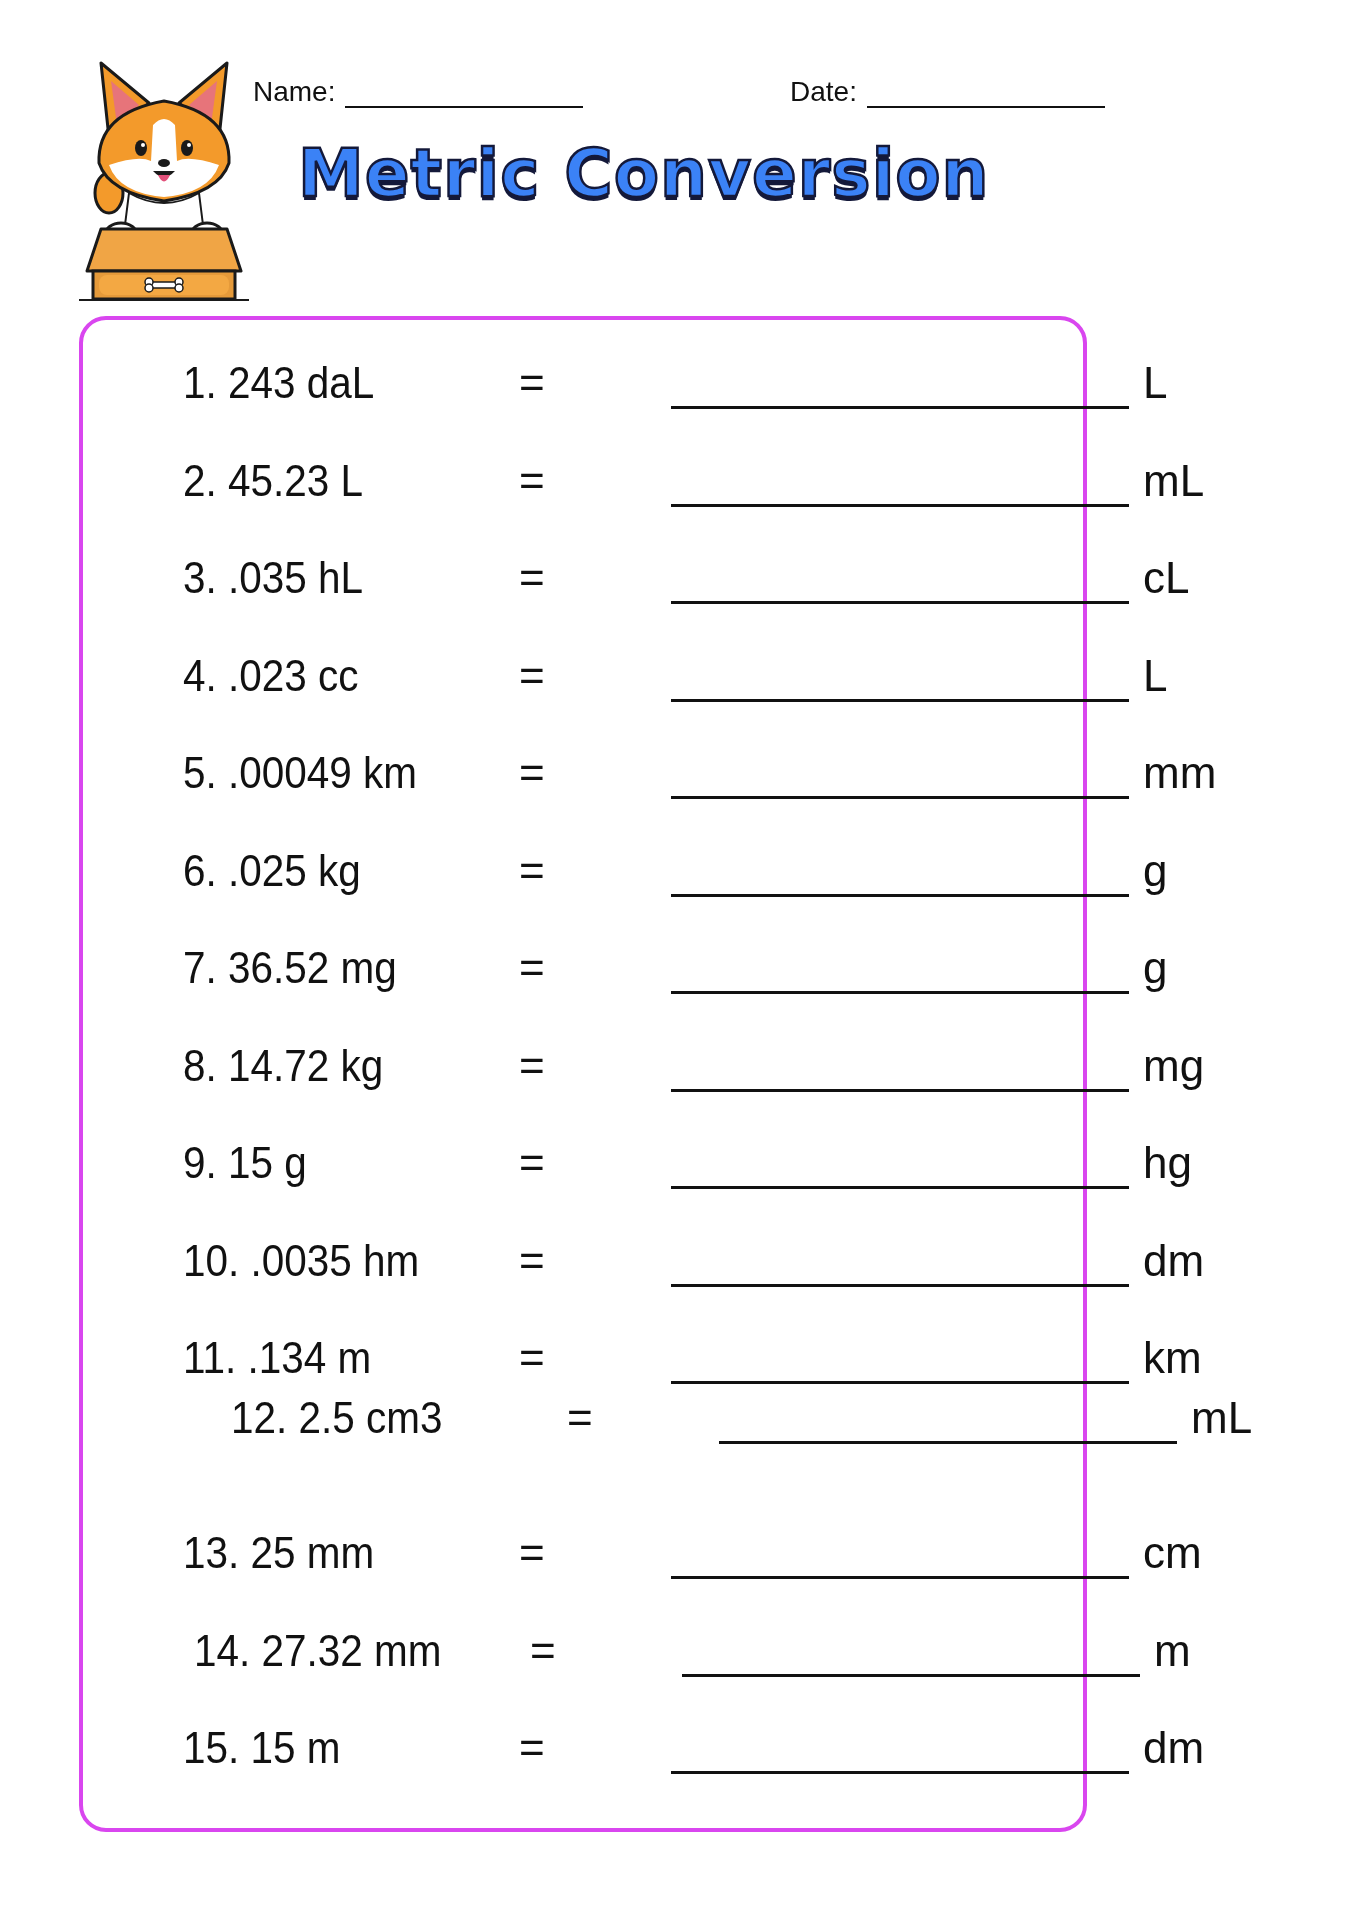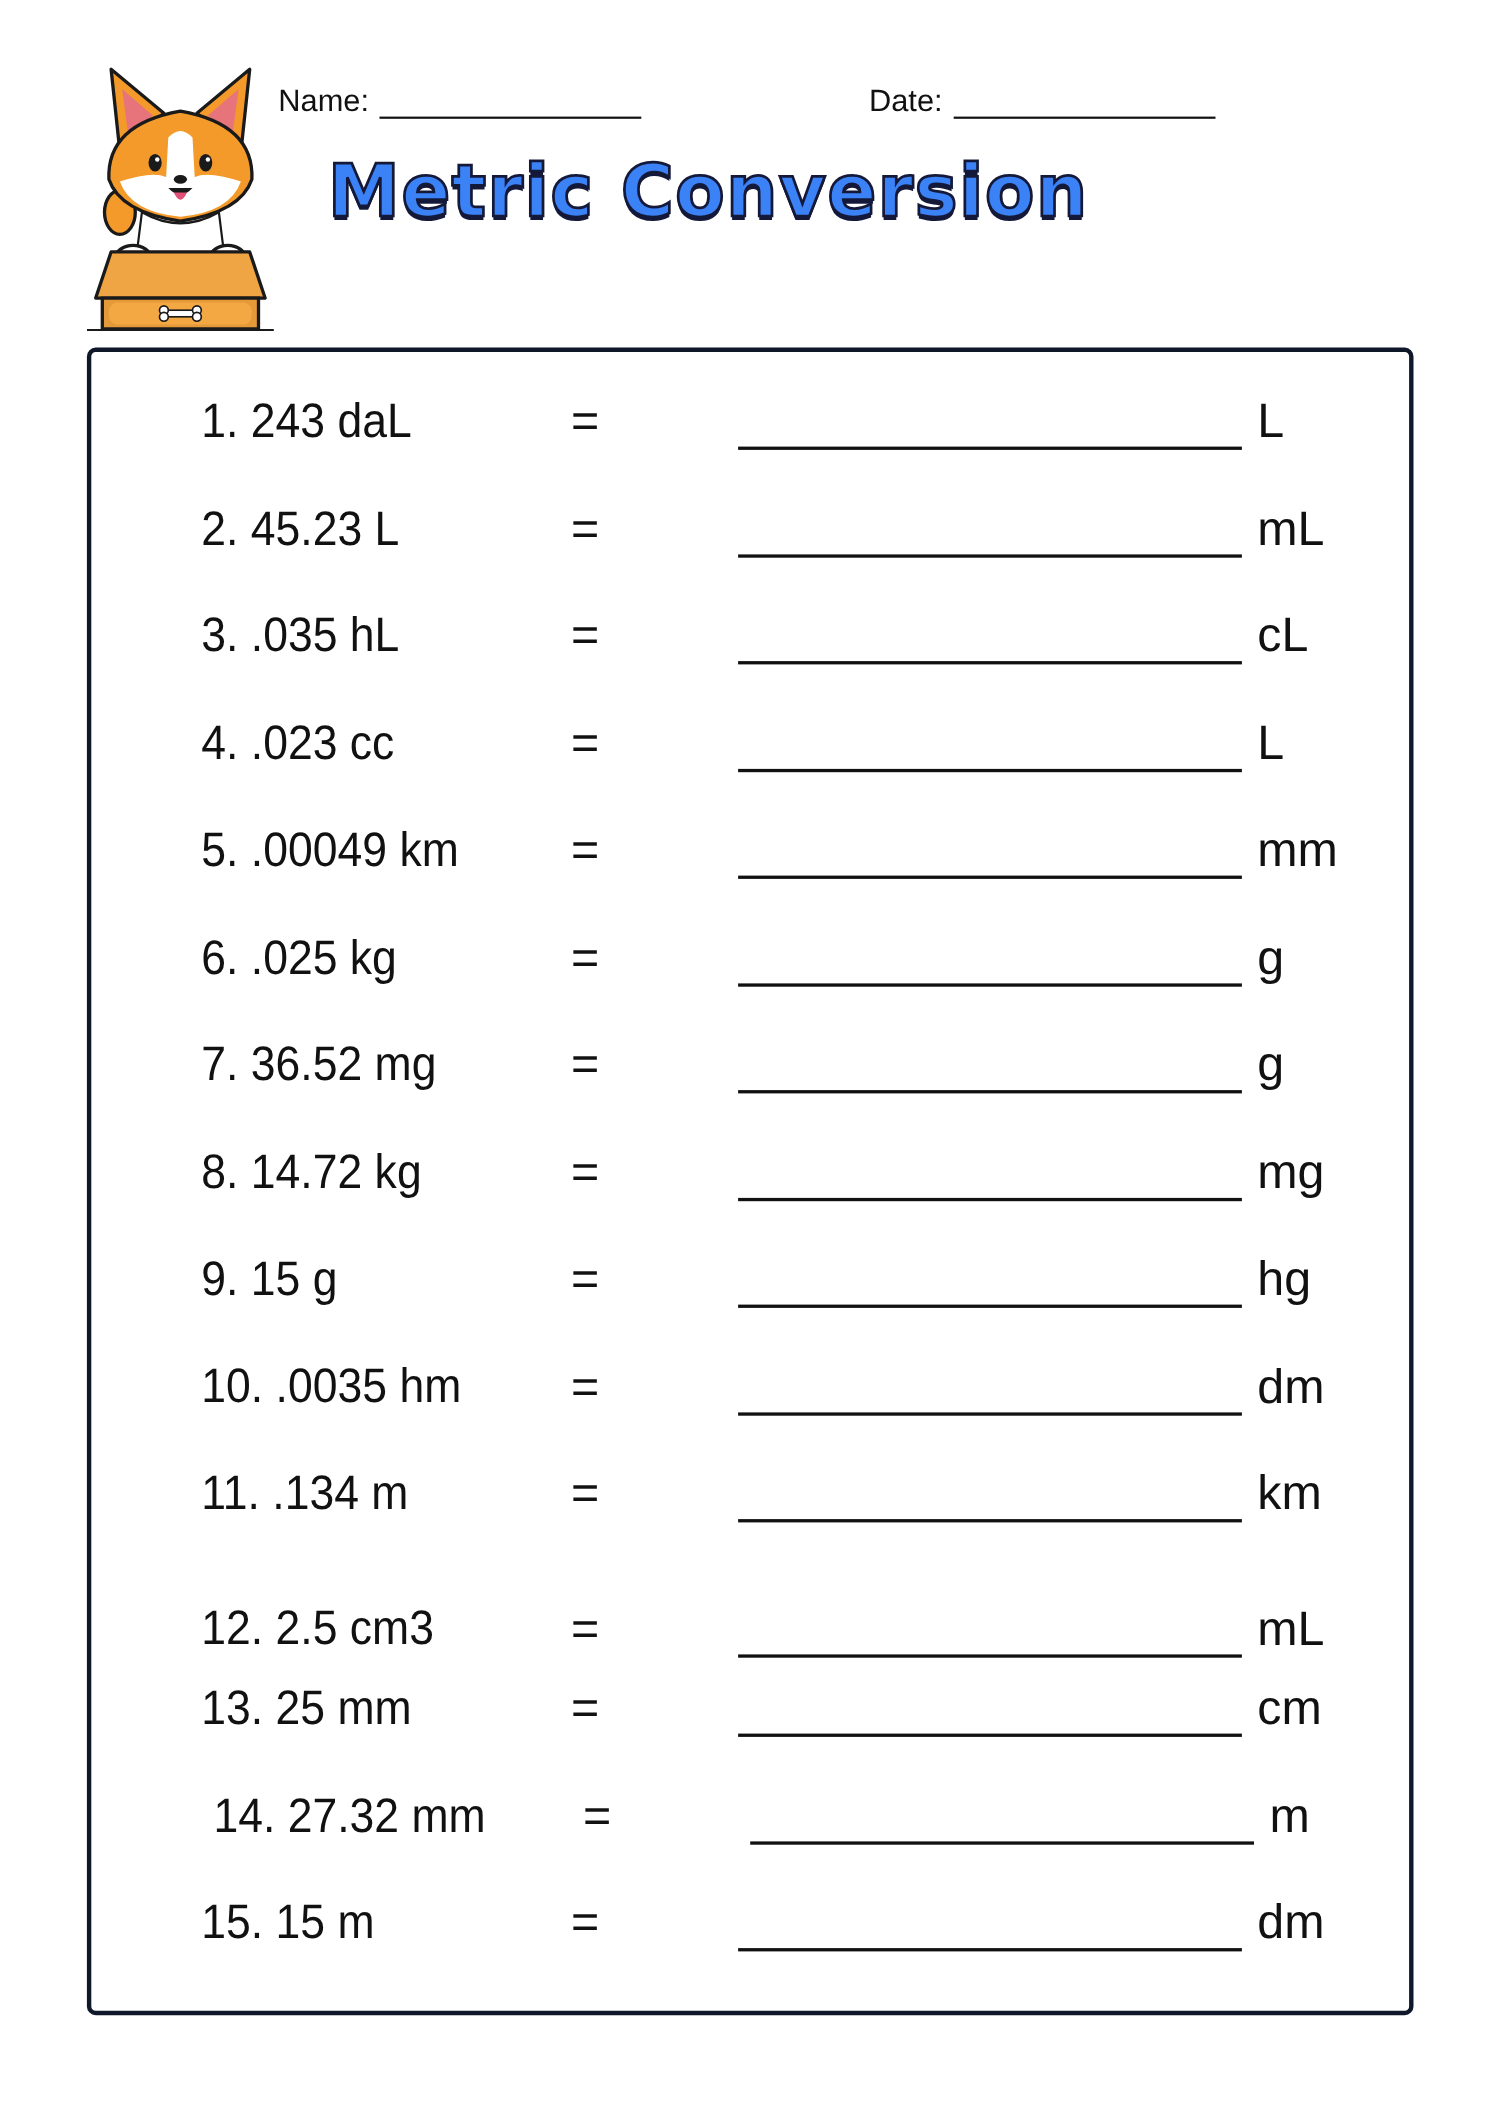--- a/index.html
+++ b/index.html
@@ -7,22 +7,22 @@
          font-family:"Liberation Sans", "DejaVu Sans", sans-serif; color:#111; }
   .mascot { position:absolute; left:79px; top:43px; width:170px; height:258px; }
   .field { position:absolute; top:76px; font-size:28px; display:flex; align-items:flex-end; }
   .field .lbl { margin-right:10px; }
   .field .blank { border-bottom:2px solid #111; height:30px; }
   .title { position:absolute; left:298px; top:136px; font-family:"DejaVu Sans", sans-serif;
            font-weight:bold; font-size:66px; line-height:76px; color:#3b82f6;
            -webkit-text-stroke:2.5px #14193a; letter-spacing:1px;
            text-shadow: 0 4px 0 #14193a; }
   .title div { white-space:nowrap; }
-  .box { position:absolute; left:79px; top:316px; width:1206px; height:1516px;
-         border:4px solid #0f172a; border-radius:8px; box-sizing:border-box; }
+  .box { position:absolute; left:79px; top:316px; width:1008px; height:1516px;
+         border:4px solid #d946ef; border-radius:27px; box-sizing:border-box; }
   .row { position:absolute; left:100px; height:60px; width:1000px; font-size:44px; }
   .row .q { position:absolute; left:0; top:0; white-space:nowrap; transform:scaleX(0.92); transform-origin:left; }
   .row .eq { position:absolute; left:336px; top:0; }
   .row .ans { position:absolute; left:488px; top:48px; width:458px; height:0; border-bottom:3px solid #111; }
   .row .unit { position:absolute; left:960px; top:0; }
 </style>
 </head>
 <body>
 
 <div class="mascot">
@@ -142,21 +142,21 @@
     <span class="eq">=</span>
     <span class="ans"></span>
     <span class="unit">dm</span>
   </div>
   <div class="row" style="top:1013px;">
     <span class="q"><span>11.</span> <span>.134 m</span></span>
     <span class="eq">=</span>
     <span class="ans"></span>
     <span class="unit">km</span>
   </div>
-  <div class="row" style="top:1136px;">
+  <div class="row" style="top:1073px;margin-left:48px;">
     <span class="q"><span>12.</span> <span>2.5 cm3</span></span>
     <span class="eq">=</span>
     <span class="ans"></span>
     <span class="unit">mL</span>
   </div>
   <div class="row" style="top:1208px;">
     <span class="q"><span>13.</span> <span>25 mm</span></span>
     <span class="eq">=</span>
     <span class="ans"></span>
     <span class="unit">cm</span>

